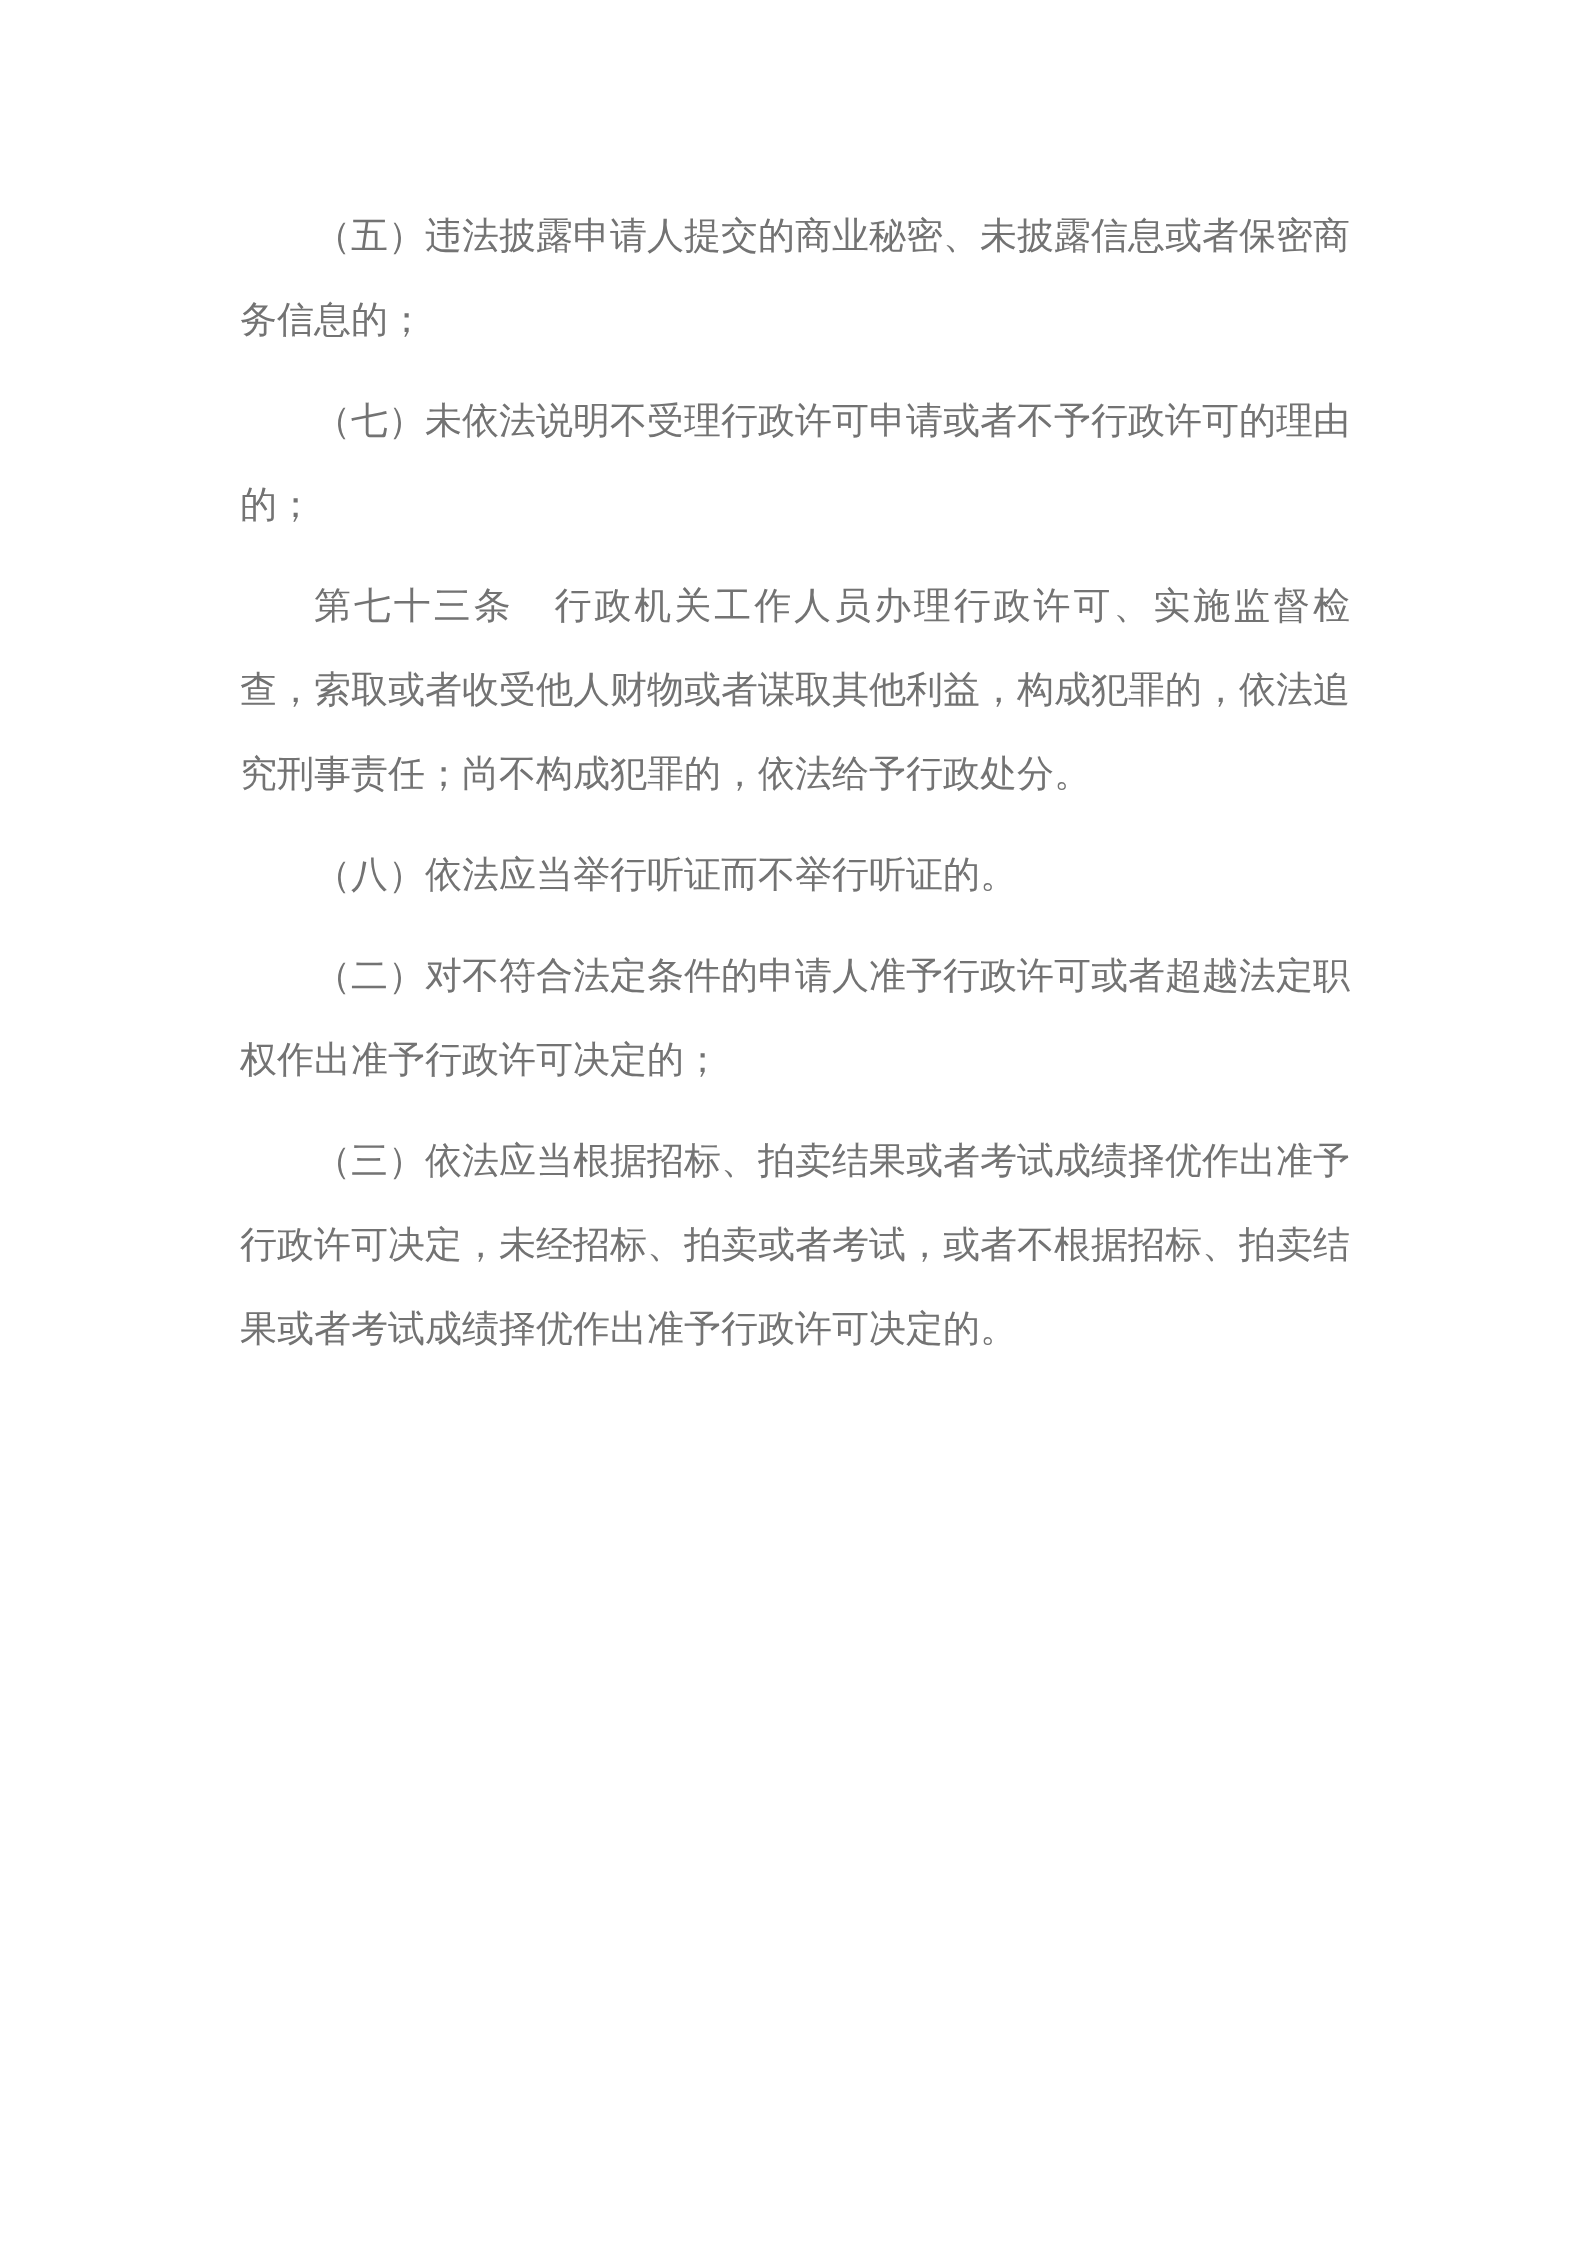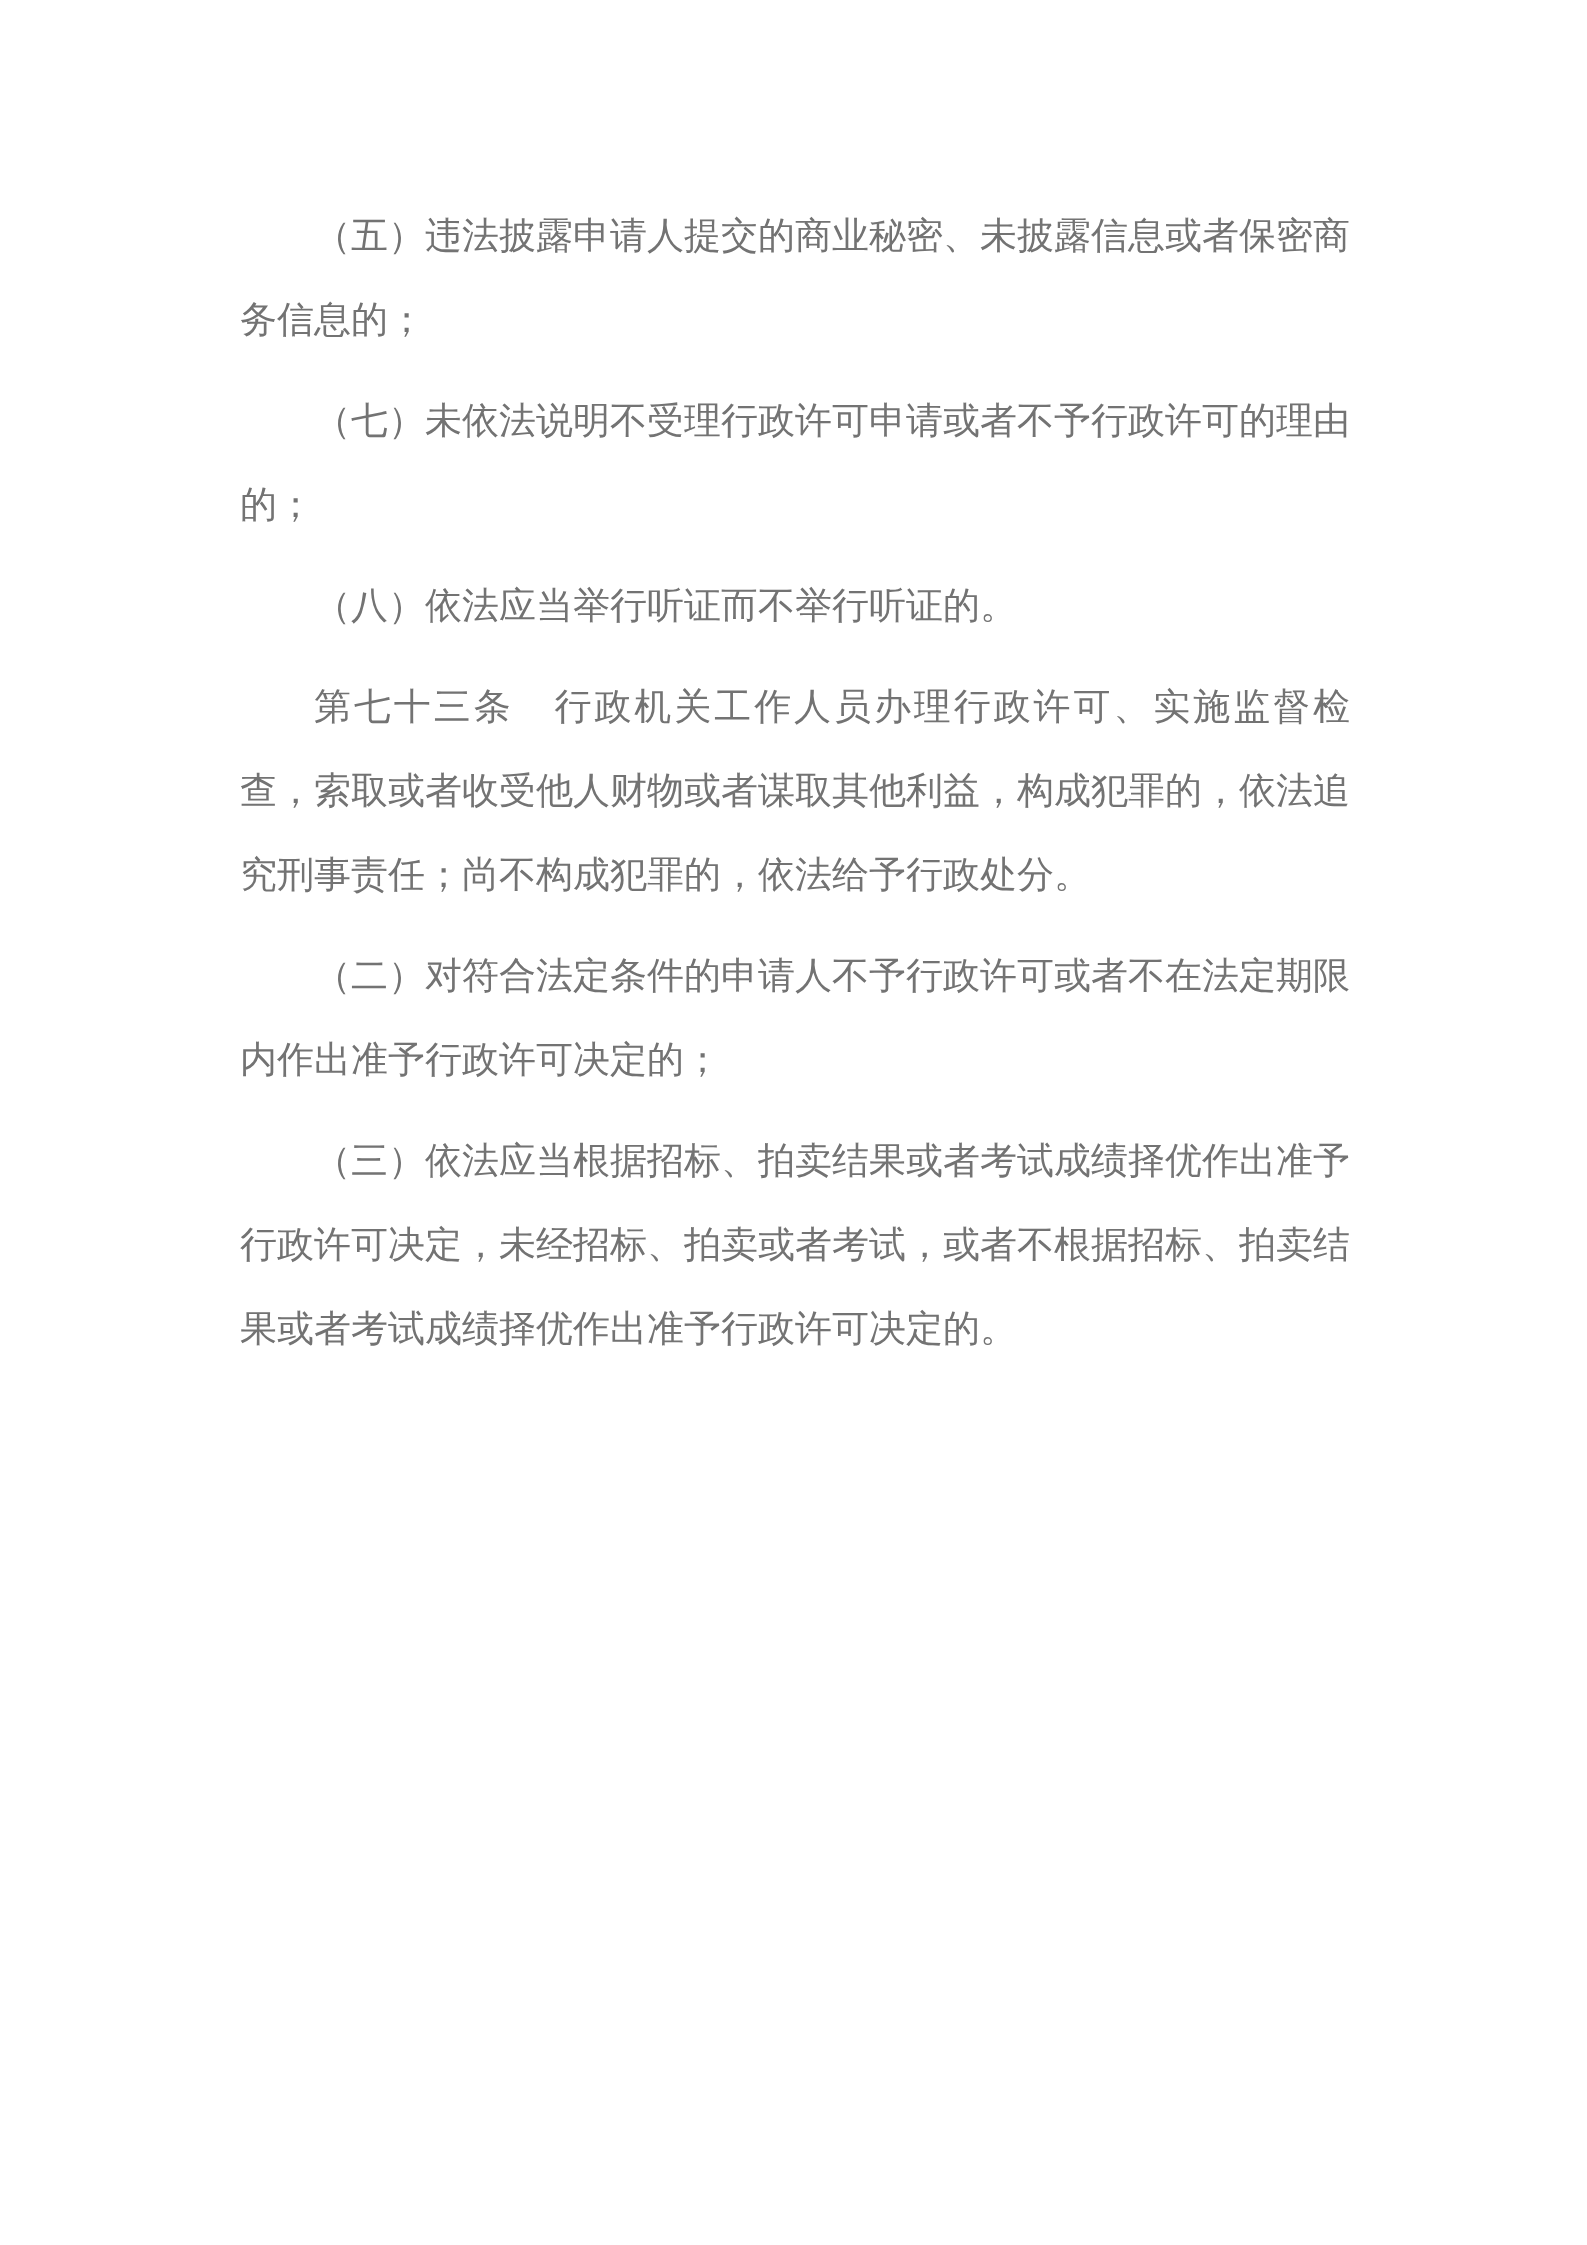--- a/index.html
+++ b/index.html
@@ -38,17 +38,17 @@
       display: inline-block;
       width: 38px;
     }
   </style>
 </head>
 <body>
 
 <div class="page">
   <p class="para">（五）违法披露申请人提交的商业秘密、未披露信息或者保密商务信息的；</p>
   <p class="para">（七）未依法说明不受理行政许可申请或者不予行政许可的理由的；</p>
+  <p class="para"><span class="article-no">第七十三条</span><span class="gap"></span><span>行政机关工作人员办理行政许可、实施监督检查，索取或者收受他人财物或者谋取其他利益，构成犯罪的，依法追究刑事责任；尚不构成犯罪的，依法给予行政处分。</span></p>
   <p class="para">（八）依法应当举行听证而不举行听证的。</p>
-  <p class="para"><span class="article-no">第七十三条</span><span class="gap"></span><span>行政机关工作人员办理行政许可、实施监督检查，索取或者收受他人财物或者谋取其他利益，构成犯罪的，依法追究刑事责任；尚不构成犯罪的，依法给予行政处分。</span></p>
-  <p class="para">（二）对符合法定条件的申请人不予行政许可或者不在法定期限内作出准予行政许可决定的；</p>
+  <p class="para">（二）对不符合法定条件的申请人准予行政许可或者超越法定职权作出准予行政许可决定的；</p>
   <p class="para">（三）依法应当根据招标、拍卖结果或者考试成绩择优作出准予行政许可决定，未经招标、拍卖或者考试，或者不根据招标、拍卖结果或者考试成绩择优作出准予行政许可决定的。</p>
 </div>
 
 </body></html>

